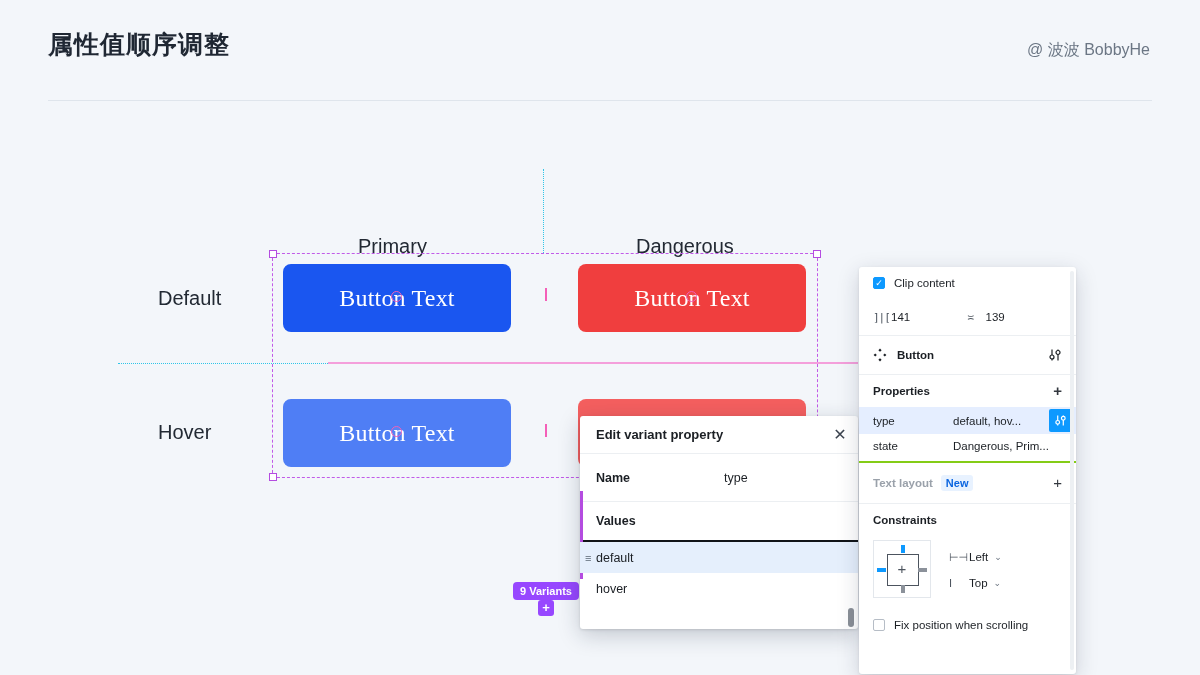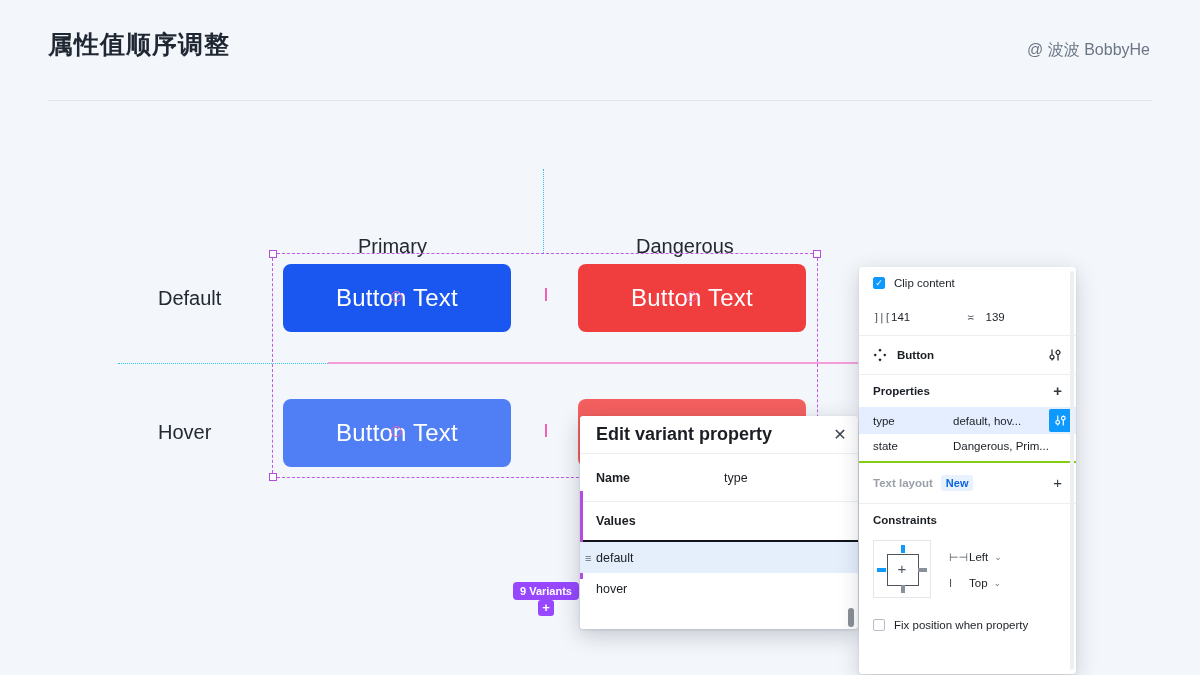--- a/index.html
+++ b/index.html
@@ -65,20 +65,21 @@
   }
   .pink-tick {
     position: absolute; width: 2px; height: 13px; background: #f45fb8;
   }
 
   
   .btn {
     position: absolute; border-radius: 8px; color: #ffffff;
     font-size: 24px; display: flex; align-items: center; justify-content: center;
     letter-spacing: .2px;
+    font-family: Liberation Serif, serif;
   }
   .btn-primary-default { left: 283px; top: 163px; width: 228px; height: 68px; background: #1a56f0; }
   .btn-danger-default  { left: 578px; top: 163px; width: 228px; height: 68px; background: #f03e3e; }
   .btn-primary-hover   { left: 283px; top: 298px; width: 228px; height: 68px; background: #4f7ef5; }
   .btn-danger-hover    { left: 578px; top: 298px; width: 228px; height: 68px; background: #f45f5f; }
 
   .cursor-dot {
     position: absolute; width: 11px; height: 11px; border-radius: 50%;
     border: 1.6px solid #f05fb8; background: rgba(255,255,255,0.05);
   }
@@ -99,21 +100,21 @@
   .dialog {
     position: absolute; left: 580px; top: 315px; width: 278px; height: 213px;
     background: #ffffff; border-radius: 3px;
     box-shadow: 0 6px 22px rgba(25,35,60,0.22), 0 1px 3px rgba(0,0,0,.12);
     overflow: hidden;
   }
   .dialog-header {
     position: relative; height: 38px; border-bottom: 1px solid #eceff2;
     display: flex; align-items: center; padding: 0 12px 0 16px;
   }
-  .dialog-title { font-size: 18px; font-weight: bold; color: #1b1f24; }
+  .dialog-title { font-size: 13px; font-weight: bold; color: #1b1f24; }
   .dialog-close {
     position: absolute; right: 10px; top: 11px; width: 16px; height: 16px;
     color: #3c4450; font-size: 16px; line-height: 15px; text-align: center; cursor: pointer;
   }
   .dialog-row {
     height: 48px; display: flex; align-items: center; padding: 0 16px;
     border-bottom: 1px solid #eceff2; font-size: 12.5px; color: #1b1f24;
   }
   .dialog-row .lbl { font-weight: bold; width: 128px; }
   .dialog-row .val { color: #1b1f24; }
@@ -398,21 +399,21 @@
             </div>
             <div class="cf-row">
               <span class="cf-icon">I</span>
               <span>Top</span>
               <span class="cf-caret">⌄</span>
             </div>
           </div>
         </div>
         <div class="fix-row">
           <span class="checkbox"></span>
-          <span class="chk-label">Fix position when property</span>
+          <span class="chk-label">Fix position when scrolling</span>
         </div>
       </div>
 
       <div class="panel-scroll-track"></div>
     </div>
 
   </div>
 </div>
 
 </body></html>

